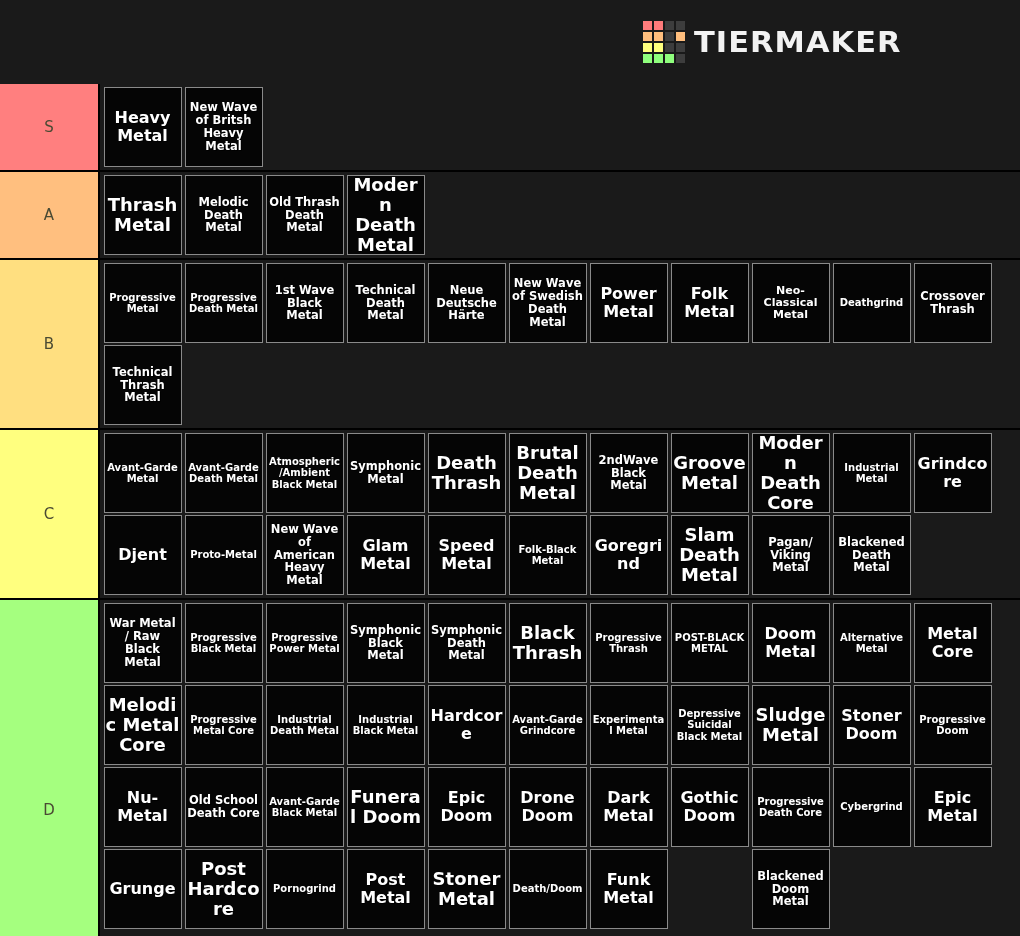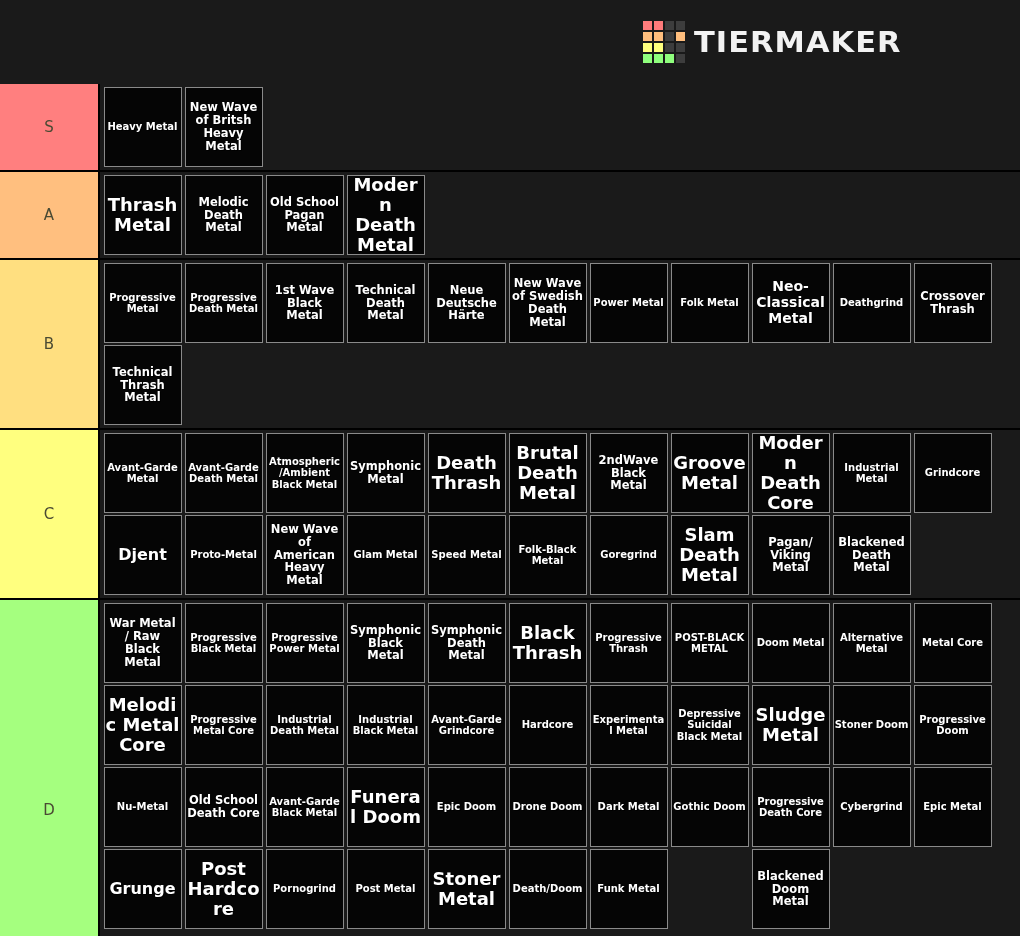--- a/index.html
+++ b/index.html
@@ -102,25 +102,25 @@
     font-family: "DejaVu Sans", "Liberation Sans", sans-serif;
     font-weight: 700;
     line-height: 1.12;
     padding: 0 1px;
     width: 100%;
     word-wrap: break-word;
     text-shadow: 1px 1px 0 #000;
   }
   
   .fs-xl { font-size: 16px; }
-  .fs-lg { font-size: 10px; }
+  .fs-lg { font-size: 16px; }
   .fs-md { font-size: 18px; }
   .fs-sm { font-size: 11.5px; }
   .fs-xs { font-size: 10px; }
-  .fs-xxs { font-size: 14px; }
+  .fs-xxs { font-size: 11px; }
 </style>
 </head>
 <body>
 
 <div id="app">
 
   <div class="header-row">
     <div class="brand">
       <div class="brand-grid">
           <div class="brand-cell" style="background: rgb(255, 123, 123);"></div>
@@ -159,21 +159,21 @@
       <div class="tier-row">
         <div class="tier-label" style="background: rgb(255, 191, 127);">A</div>
         <div class="tier-items">
           <div class="tile">
             <div class="tile-label fs-md">Thrash Metal</div>
           </div>
           <div class="tile">
             <div class="tile-label fs-sm">Melodic Death Metal</div>
           </div>
           <div class="tile">
-            <div class="tile-label fs-sm">Old School Pagan Metal</div>
+            <div class="tile-label fs-sm">Old Thrash Death Metal</div>
           </div>
           <div class="tile">
             <div class="tile-label fs-md">Modern Death Metal</div>
           </div>
         </div>
       </div>
       <div class="tier-row">
         <div class="tier-label" style="background: rgb(255, 223, 128);">B</div>
         <div class="tier-items">
           <div class="tile">
@@ -324,24 +324,24 @@
           <div class="tile">
             <div class="tile-label fs-xs">Progressive Metal Core</div>
           </div>
           <div class="tile">
             <div class="tile-label fs-xs">Industrial Death Metal</div>
           </div>
           <div class="tile">
             <div class="tile-label fs-xs">Industrial Black Metal</div>
           </div>
           <div class="tile">
+            <div class="tile-label fs-lg">Hardcore</div>
+          </div>
+          <div class="tile">
             <div class="tile-label fs-xs">Avant-Garde Grindcore</div>
-          </div>
-          <div class="tile">
-            <div class="tile-label fs-lg">Hardcore</div>
           </div>
           <div class="tile">
             <div class="tile-label fs-xs">Experimental Metal</div>
           </div>
           <div class="tile">
             <div class="tile-label fs-xs">Depressive Suicidal Black Metal</div>
           </div>
           <div class="tile">
             <div class="tile-label fs-md">Sludge Metal</div>
           </div>

